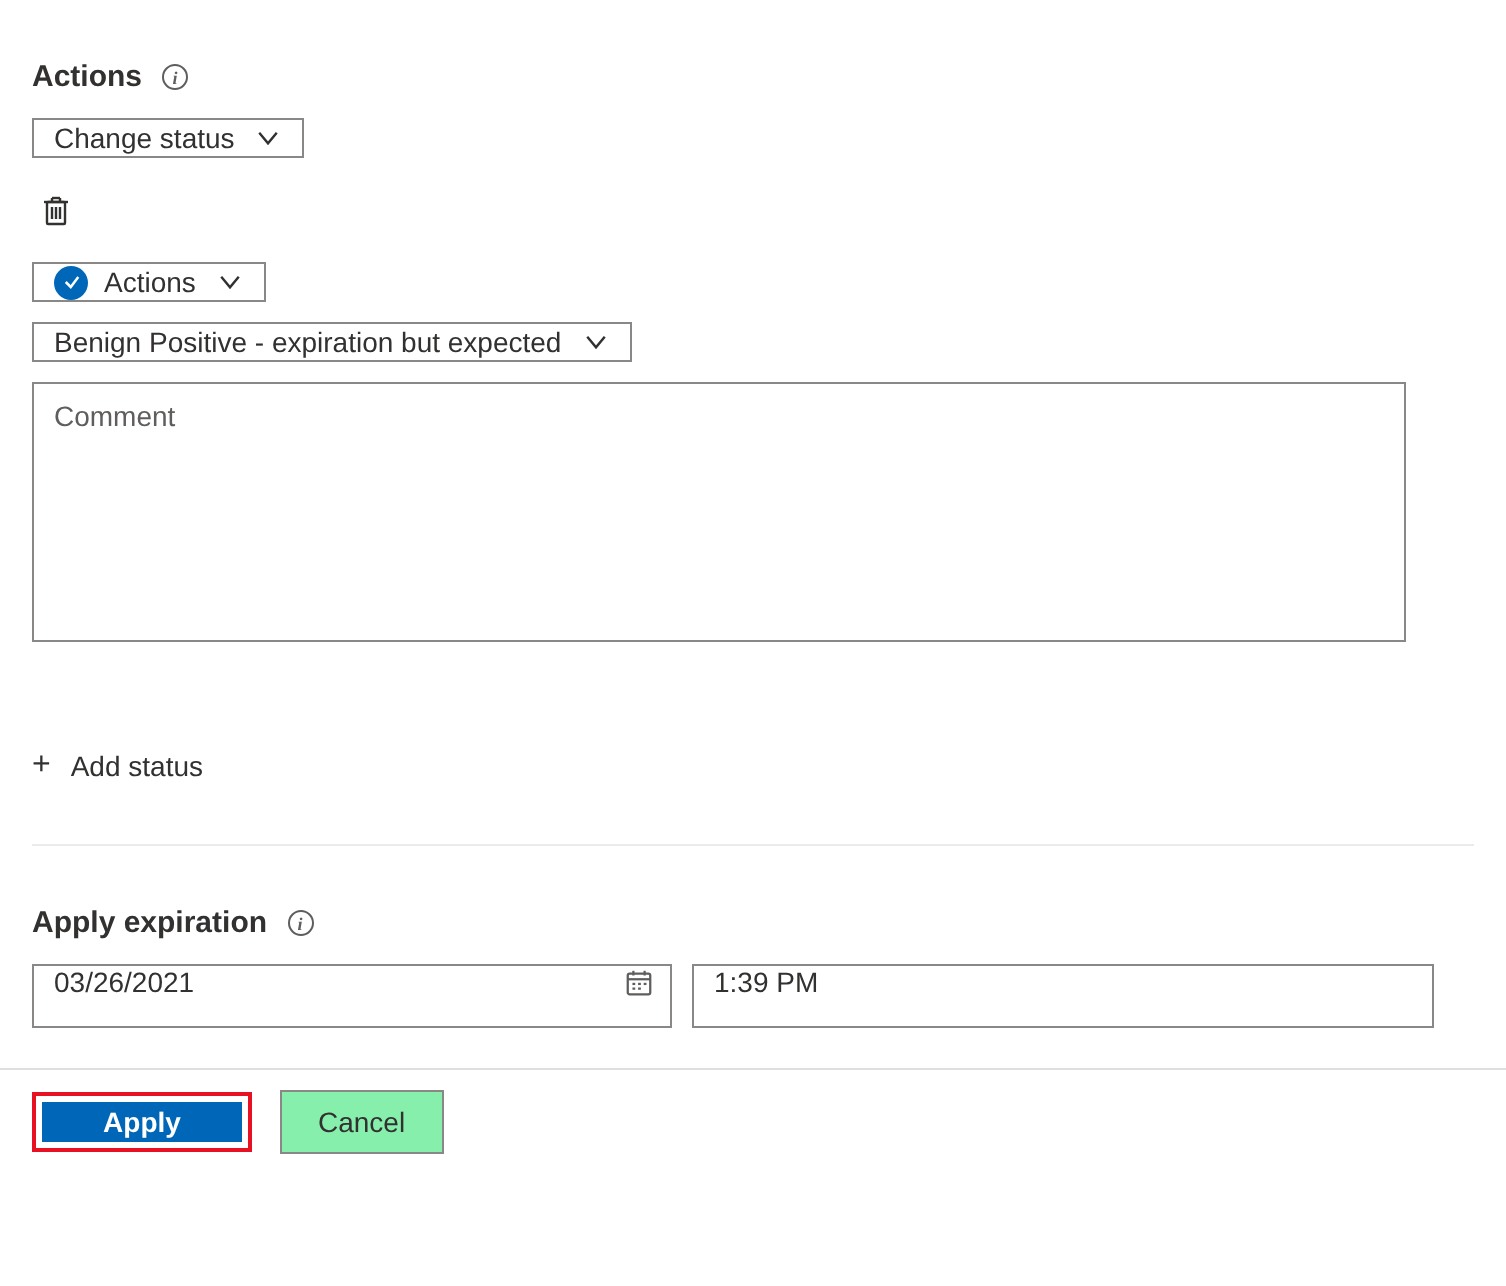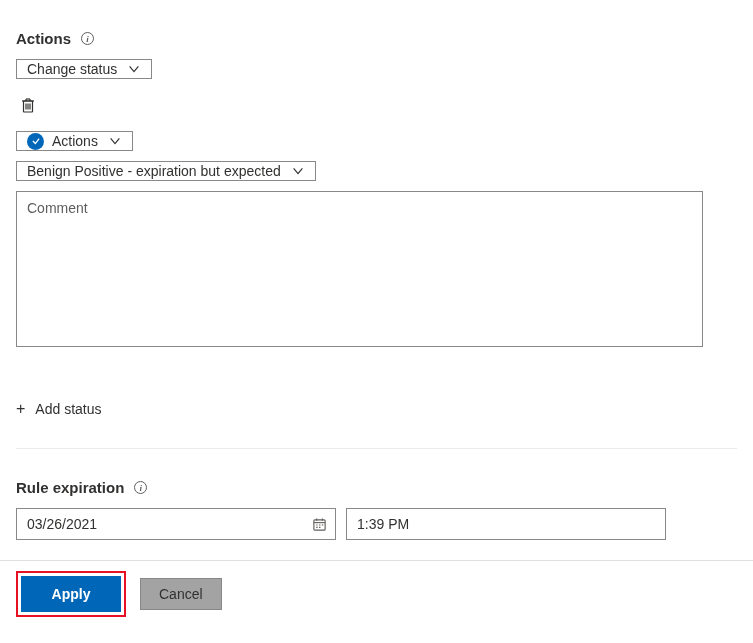--- a/index.html
+++ b/index.html
@@ -66,21 +66,21 @@
     }
     .check-circle svg { stroke: #fff; stroke-width: 2; fill: none; }
     .delete-btn {
       width: 24px; height: 32px;
       display: inline-flex; align-items: center; justify-content: center;
       cursor: pointer;
     }
     .delete-btn svg { stroke: #323130; stroke-width: 1.2; fill: none; }
     .comment-box {
       width: calc(100% - 34px);
-      height: 156px;
+      height: 130px;
       border: 1px solid #8a8886;
       padding: 8px 10px;
       font-family: inherit;
       font-size: 14px;
       resize: none;
       outline: none;
       color: #323130;
     }
     .comment-box::placeholder { color: #605e5c; }
     .add-action {
@@ -102,61 +102,61 @@
     }
     .expiration-row {
       display: flex;
       gap: 10px;
       margin-bottom: 10px;
     }
     .date-input, .time-input {
       border: 1px solid #8a8886;
       height: 32px;
       display: flex;
-      align-items: center;
+      align-items: flex-start;
       padding: 0 8px 0 10px;
       background: #fff;
       cursor: text;
     }
     .date-input { width: 320px; gap: 6px; }
-    .time-input { width: 320px; }
+    .time-input { width: 371px; }
     .date-input .val, .time-input .val { flex: 1; color: #323130; }
     .cal-icon {
       width: 16px; height: 16px;
       display: inline-flex; align-items:center; justify-content:center;
     }
     .cal-icon svg { stroke:#605e5c; stroke-width:1.2; fill:none; }
     .footer-divider {
       border: none;
       border-top: 1px solid #e1dfdd;
       margin: 20px -16px 10px -16px;
     }
     .footer {
       display: flex;
       gap: 14px;
       align-items: center;
     }
     .btn-primary {
       background: #0067b8;
       color: #fff;
       border: none;
-      height: 36px;
+      height: 20px;
       min-width: 100px;
       padding: 0 20px;
       font-size: 14px;
       font-weight: 600;
       cursor: pointer;
     }
     .highlight-box {
       border: 2px solid #e81123;
       padding: 3px;
       display: inline-block;
     }
     .btn-secondary {
-      background: #a3a3a3;
+      background: #86efac;
       color: #323130;
       border: 1px solid #8a8886;
       height: 32px;
       min-width: 80px;
       padding: 0 18px;
       font-size: 14px;
       cursor: pointer;
     }
   </style>
 </head>
@@ -224,21 +224,21 @@
 
 <div class="add-action">
   <span class="plus-icon">+</span>
   <span>Add status</span>
 </div>
 
 <hr class="divider">
 
 
 <div class="section-label">
-  <span>Rule expiration</span>
+  <span>Apply expiration</span>
   <span class="info-icon">i</span>
 </div>
 
 <div class="expiration-row">
   <div class="date-input">
     <span class="val">03/26/2021</span>
     <span class="cal-icon">
       <svg viewBox="0 0 16 16" width="15" height="15">
         <rect x="2" y="3" width="12" height="11" rx="1"></rect>
         <line x1="2" y1="6" x2="14" y2="6"></line>

